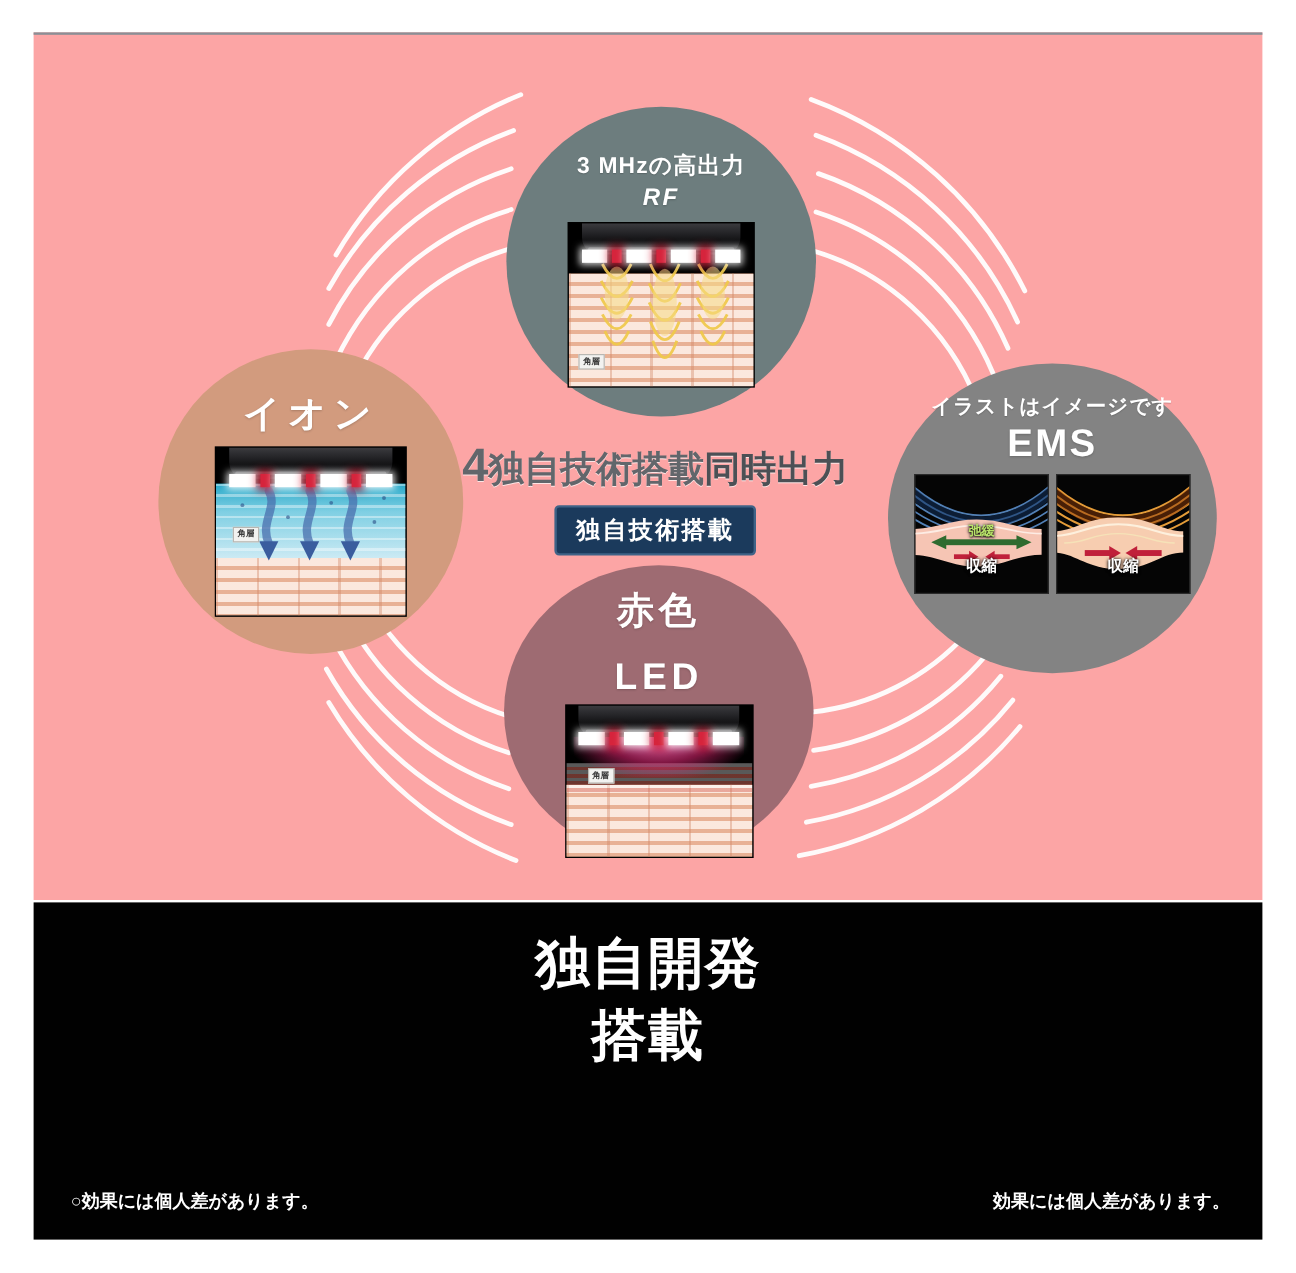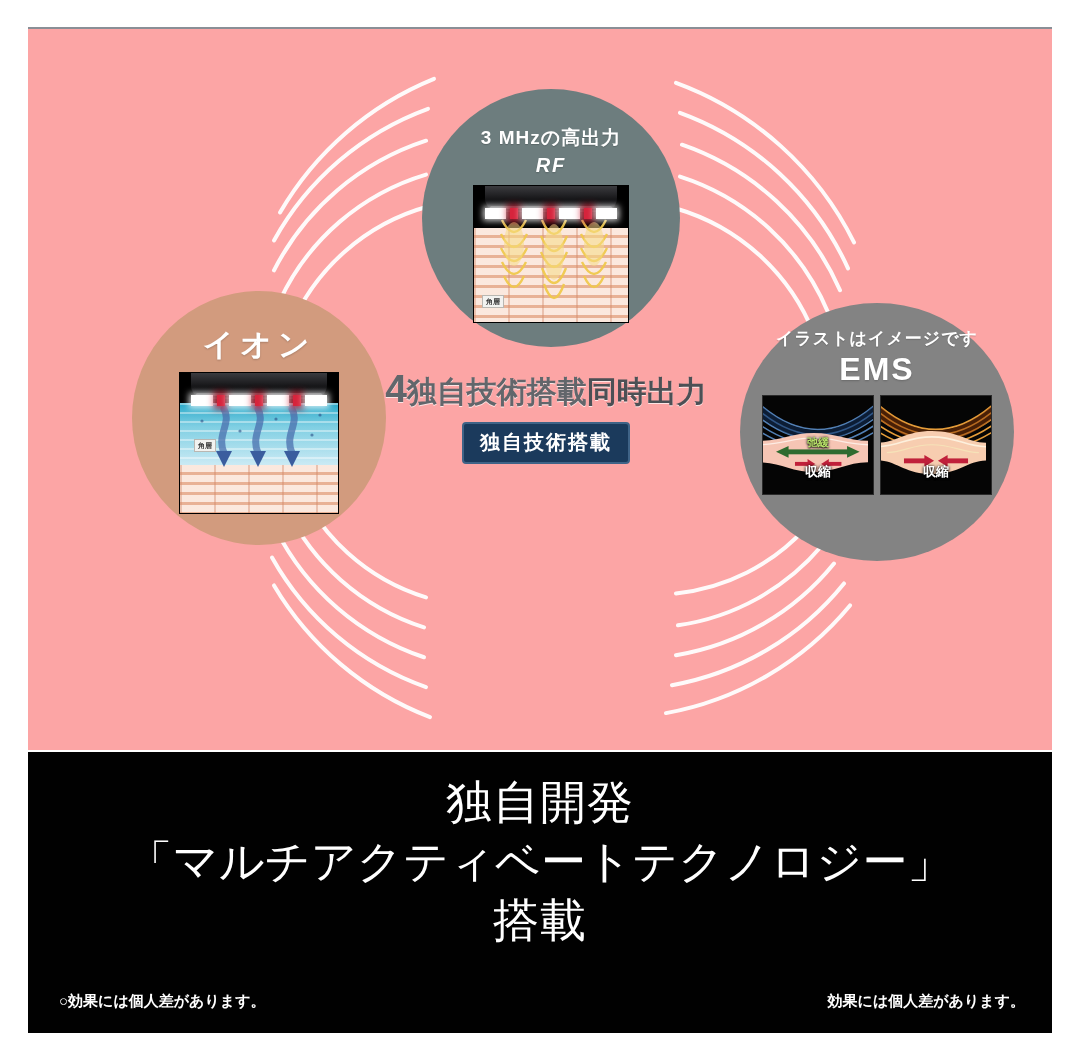--- a/index.html
+++ b/index.html
@@ -205,21 +205,21 @@
   
   #bottom {
     position: absolute;
     left: 28px; top: 752px;
     width: 1024px; height: 281px;
     background: #010101;
   }
   #bottom-title {
     position: absolute; left: 0; right: 0; top: 21px;
     text-align: center; color: #ffffff;
-    font-weight: normal; line-height: 1.30;
+    font-weight: bold; line-height: 1.30;
     font-size: 46px; letter-spacing: 1px;
   }
   #bottom-title .l2 { font-size: 45px; letter-spacing: 0px; }
   .foot {
     position: absolute; bottom: 22px;
     color: #ffffff; font-size: 15px; font-weight: bold;
     white-space: nowrap;
   }
   #foot-left  { left: 31px; }
   #foot-right { right: 27px; }
@@ -402,29 +402,48 @@
             <rect x="45" y="4.5" width="22" height="5"></rect>
               <polygon points="36,7 46,1 46,13"></polygon>
           </g>
         </svg>
         <div class="ems-label" style="bottom:13%">収縮</div>
       </div>
 
     </div>
   </div>
 
+  <div class="circle" id="circle-led">
+    <div class="cap-big">赤色</div>
+    <div class="cap-big">LED</div>
+    <div class="diagram dia-led">
+      <div class="bricks" style="top:66px"></div>
+      <div class="led-surface"></div>
+      <div class="led-glow"></div>
+      <div class="device"></div>
+      <div class="leds">
+        <i></i>
+          <i class="r"></i>
+          <i></i>
+          <i class="r"></i>
+          <i></i>
+          <i class="r"></i>
+          <i></i>
+      </div>
+      <div class="kakusou" style="left:18px; top:52px">角層</div>
+    </div>
+  </div>
 
   <div id="center-block">
     <div id="center-headline"><span class="big">4</span><span>独自技術搭載</span><span class="dark">同時出力</span></div>
     <div id="badge">独自技術搭載</div>
   </div>
 
 </div>
 
 <div id="bottom">
   <div id="bottom-title">
     <div>独自開発</div>
-    <div class="l2">「マルチアクティベートテクノロジー」</div>
     <div>搭載</div>
   </div>
   <div class="foot" id="foot-left">○効果には個人差があります。</div>
   <div class="foot" id="foot-right">効果には個人差があります。</div>
 </div>
 
 </body></html>

